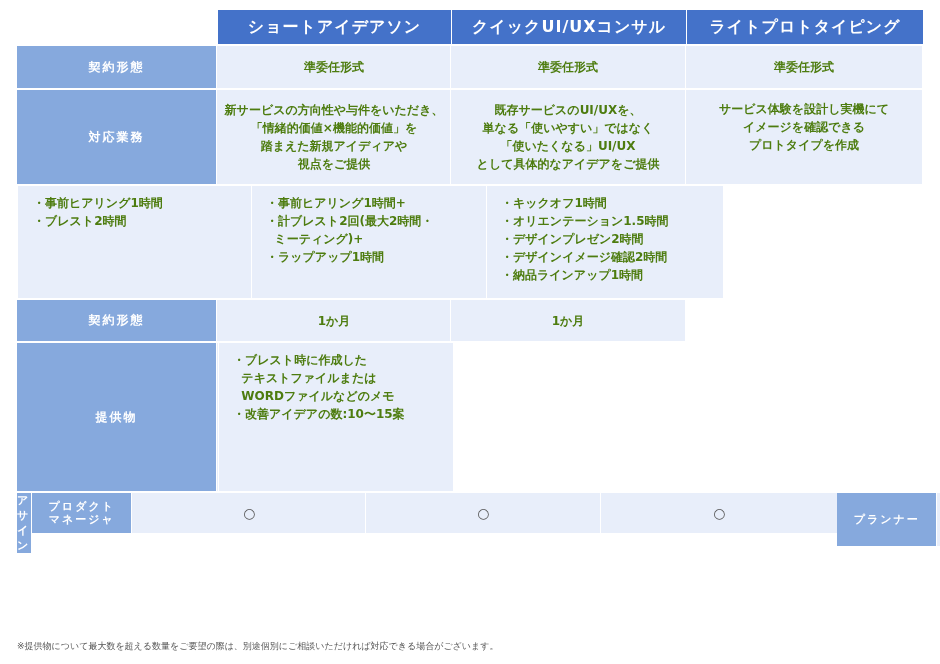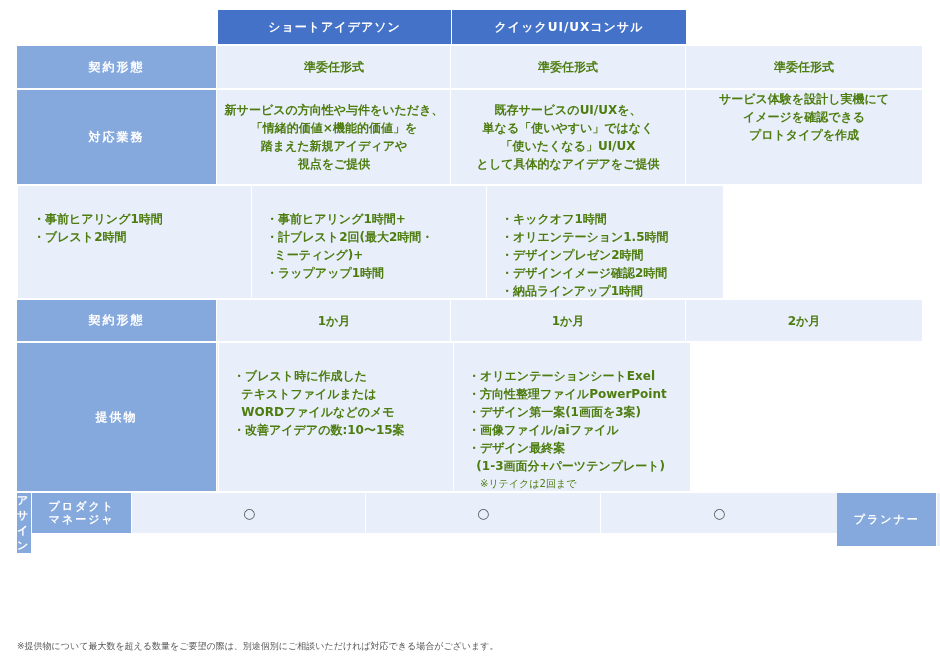--- a/index.html
+++ b/index.html
@@ -4,28 +4,28 @@
 <style>
   * { box-sizing: border-box; margin: 0; padding: 0; }
   html, body { width: 940px; height: 664px; background: #ffffff; overflow: hidden; }
   body { font-family: "DejaVu Sans", "Liberation Sans", sans-serif; color: #333333; position: relative; }
 
   .tbl { position: absolute; left: 17px; top: 10px; width: 906px; }
   .row { display: flex; }
   .gap { height: 2px; }
   .cell { display: flex; align-items: center; justify-content: center; text-align: center; font-weight: bold; }
   .hcorner { width: 200px; background: #ffffff; }
-  .hcol { background: #4472c9; color: #ffffff; font-size: 12px; letter-spacing: 1px; height: 34px; }
+  .hcol { background: #4472c9; color: #ffffff; font-size: 16px; letter-spacing: 1px; height: 34px; }
   .c1 { width: 233px; }
   .c2 { width: 234px; }
   .c3 { width: 236px; }
   .vsep { width: 1px; background: #ffffff; flex: none; }
   .label { width: 199px; background: #86a9dd; color: #ffffff; font-size: 12px; letter-spacing: 2px; }
   .data { background: #e8eefa; font-size: 12px; color: #4d7c0f; line-height: 18px; }
-  .left { justify-content: flex-start; align-items: flex-start; text-align: left; padding: 24px 0 0 14px; }
+  .left { justify-content: flex-start; align-items: flex-start; text-align: left; padding: 8px 0 0 14px; }
   .left p { white-space: pre; }
   .note { font-size: 10px; font-weight: normal; padding-left: 12px; }
 
   .assign-wrap { display: flex; }
   .assign-main { width: 99px; background: #86a9dd; color: #fff; font-size: 11px; letter-spacing: 3px; }
   .assign-sub { display: flex; flex-direction: row; }
   .sub-row { display: flex; }
   .sub-label { width: 99px; background: #86a9dd; color: #fff; font-size: 11px; letter-spacing: 2px; line-height: 13px; }
   .circle { font-weight: normal; font-size: 14px; color: #555; }
 
@@ -36,20 +36,21 @@
 
 <div class="tbl">
 
   <div class="row">
     <div class="cell hcorner"></div>
     <div class="vsep"></div>
     <div class="cell hcol c1">ショートアイデアソン</div>
     <div class="vsep"></div>
     <div class="cell hcol c2">クイックUI/UXコンサル</div>
     <div class="vsep"></div>
+    <div class="cell hcol c3">ライトプロトタイピング</div>
   </div>
   <div class="gap"></div>
 
   <div class="row" style="height:42px">
     <div class="cell label">契約形態</div>
     <div class="vsep"></div>
       <div class="vsep" style="background:#e8eefa"></div>
     <div class="cell data c1" style="width:232px">準委任形式</div>
     <div class="vsep"></div>
     <div class="cell data c2">準委任形式</div>
@@ -65,21 +66,21 @@
     <div class="cell data c1" style="width:232px;white-space:pre-line">新サービスの方向性や与件をいただき、
 「情緒的価値×機能的価値」を
 踏まえた新規アイディアや
 視点をご提供</div>
     <div class="vsep"></div>
     <div class="cell data c2" style="white-space:pre-line">既存サービスのUI/UXを、
 単なる「使いやすい」ではなく
 「使いたくなる」UI/UX
 として具体的なアイデアをご提供</div>
     <div class="vsep"></div>
-    <div class="cell data c3" style="white-space:pre-line;align-items:flex-start;">サービス体験を設計し実機にて
+    <div class="cell data c3" style="white-space:pre-line;align-items:flex-start;padding-top:10px">サービス体験を設計し実機にて
 イメージを確認できる
 プロトタイプを作成</div>
   </div>
   <div class="gap"></div>
 
   <div class="row" style="height:112px">
     <div class="vsep"></div>
       <div class="vsep" style="background:#e8eefa"></div>
     <div class="cell data c1 left" style="width:232px">
         <p>・事前ヒアリング1時間
@@ -104,45 +105,35 @@
   <div class="gap"></div>
 
   <div class="row" style="height:41px">
     <div class="cell label">契約形態</div>
     <div class="vsep"></div>
       <div class="vsep" style="background:#e8eefa"></div>
     <div class="cell data c1" style="width:232px">1か月</div>
     <div class="vsep"></div>
     <div class="cell data c2">1か月</div>
     <div class="vsep"></div>
-    <div class="cell data c3">2か月</div>
   </div>
   <div class="gap"></div>
 
   <div class="row" style="height:148px">
     <div class="cell label">提供物</div>
     <div class="vsep"></div>
       <div class="vsep" style="background:#e8eefa"></div>
     <div class="vsep"></div>
     <div class="cell data c2 left">
         <p>・ブレスト時に作成した
   テキストファイルまたは
   WORDファイルなどのメモ
 ・改善アイデアの数:10〜15案</p>
       </div>
     <div class="vsep"></div>
-    <div class="cell data c3 left" style="flex-direction:column">
-      <p>・オリエンテーションシートExel
-・方向性整理ファイルPowerPoint
-・デザイン第一案(1画面を3案)
-・画像ファイル/aiファイル
-・デザイン最終案
-  (1-3画面分+パーツテンプレート)</p>
-      <span class="note">※リテイクは2回まで</span>
-    </div>
   </div>
   <div class="gap"></div>
 
   <div class="assign-wrap">
     <div class="cell assign-main">アサイン</div>
     <div class="vsep"></div>
     <div class="assign-sub">
       <div class="sub-row" style="height:40px">
         <div class="cell sub-label" style="white-space:pre-line">プロダクト
 マネージャ</div>

